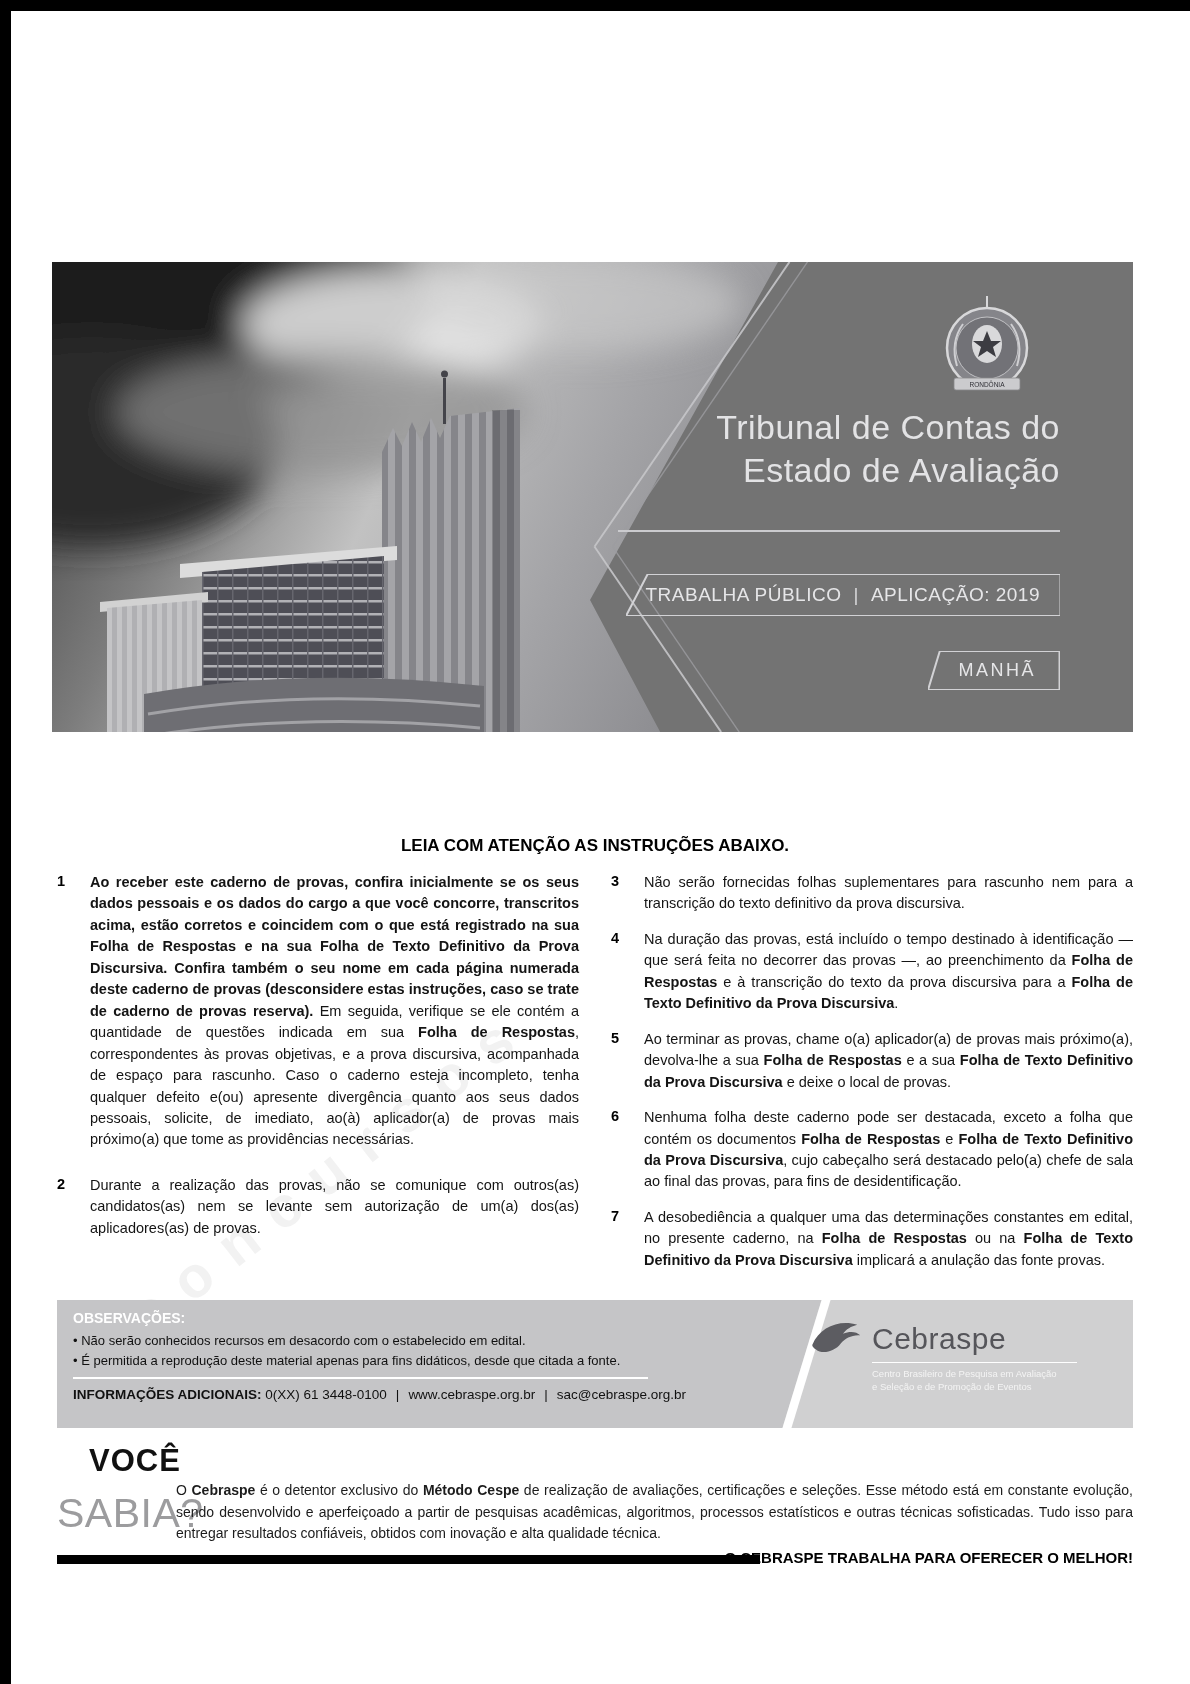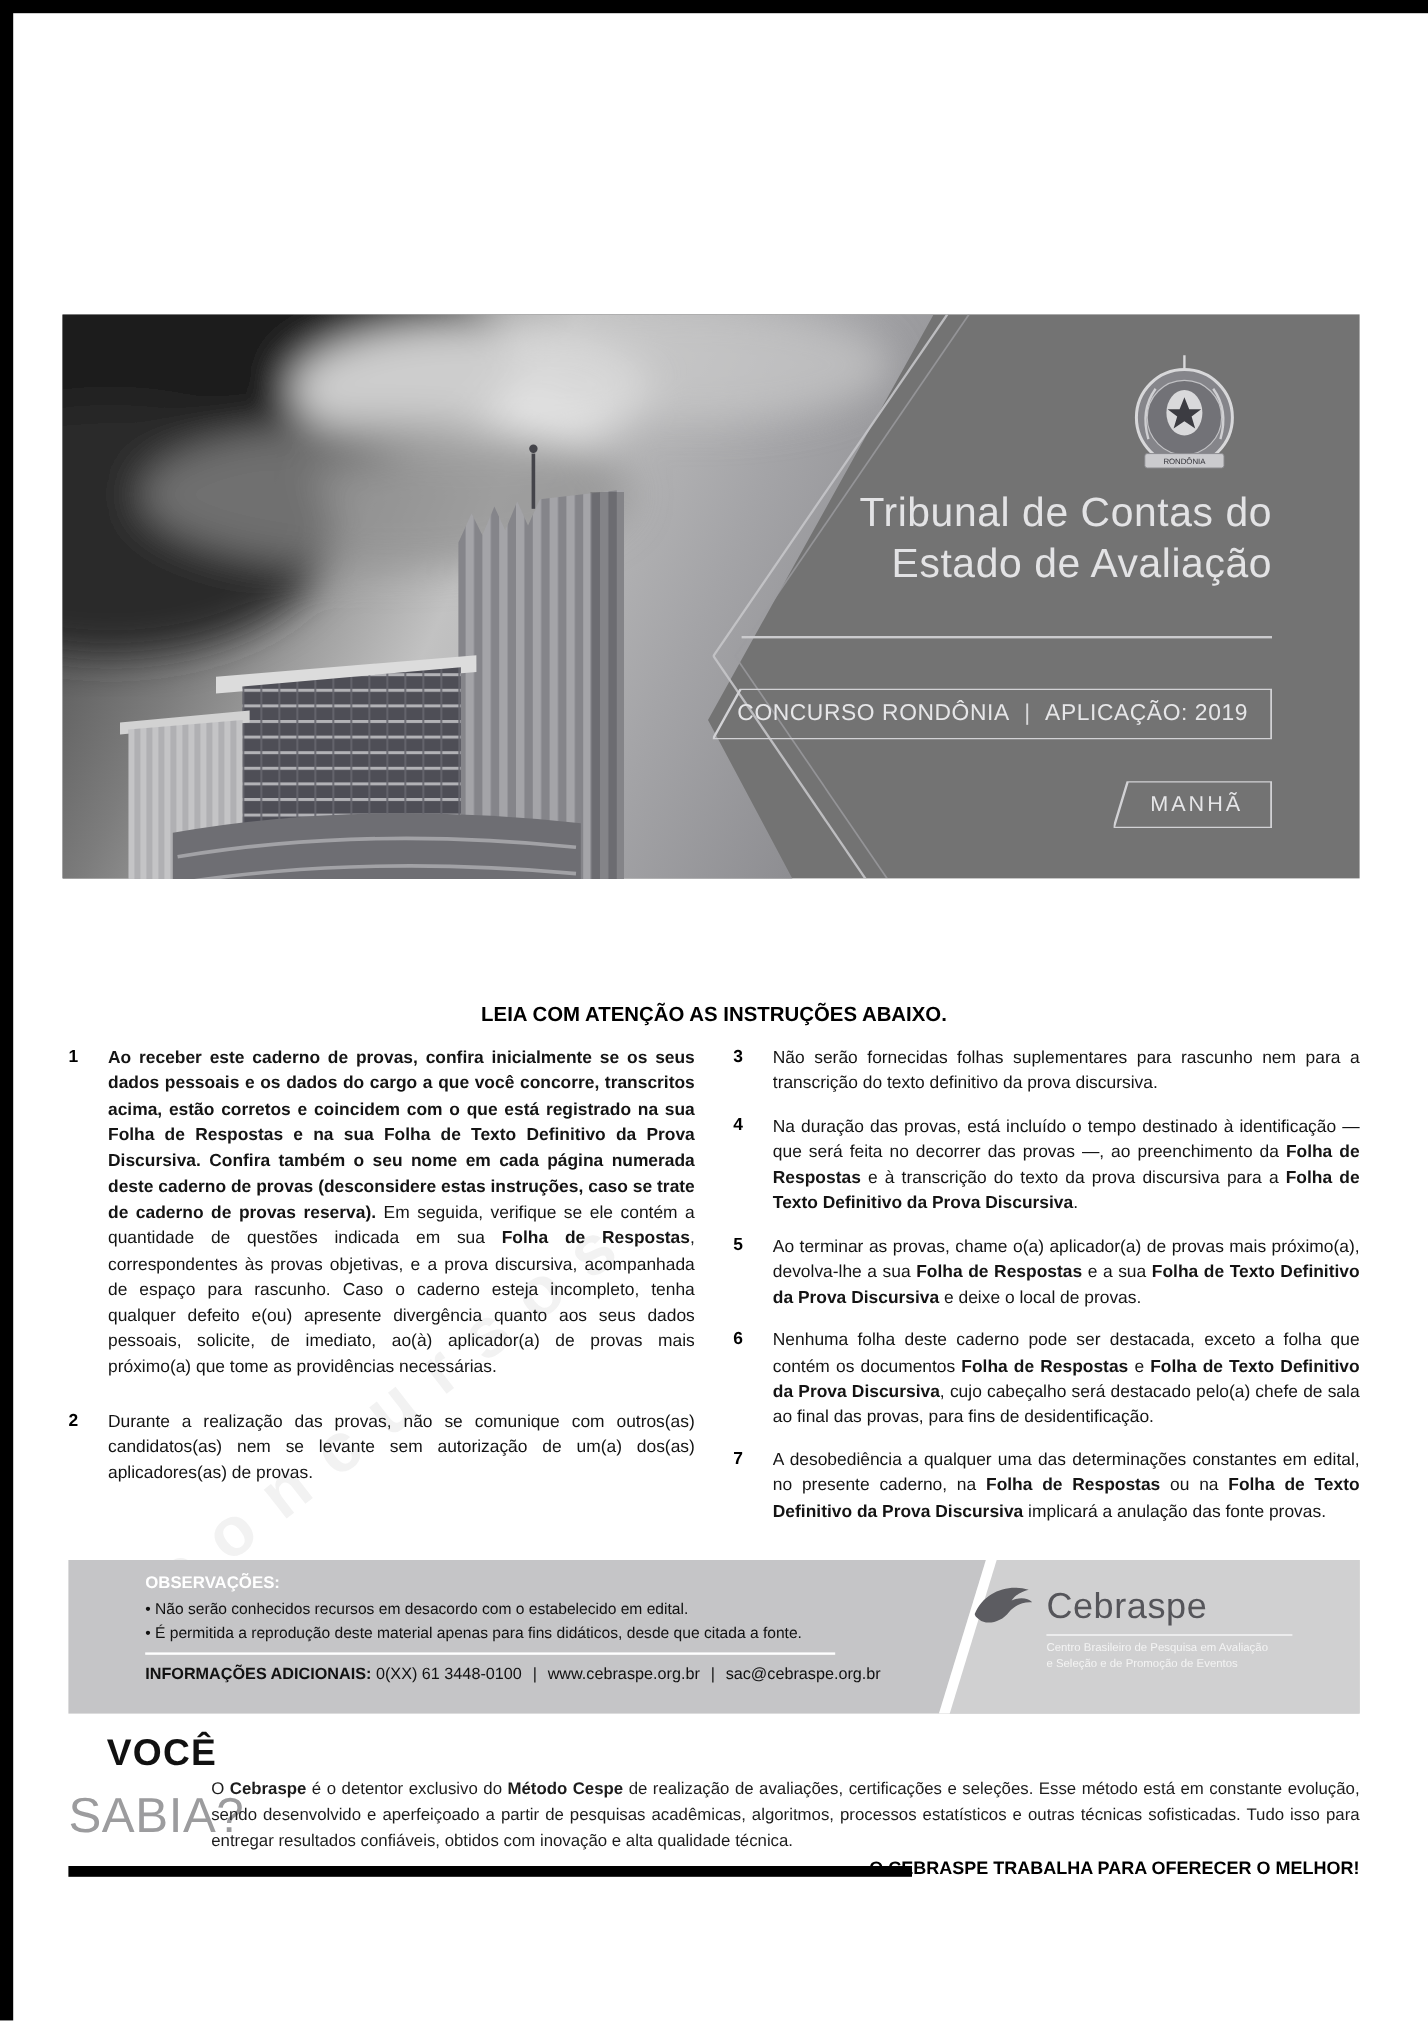--- a/index.html
+++ b/index.html
@@ -47,21 +47,21 @@
   .col-left .item { margin-bottom:24px; }
   .num { font-weight:bold; flex:0 0 33px; font-size:14.5px; padding-top:1px; }
   .txt { flex:1; text-align:justify; font-size:14.5px; line-height:1.48; color:#141414; }
   .b { font-weight:bold; }
 
   
   .obs { position:absolute; left:57px; right:57px; top:1300px; height:128px;
     background:#c5c5c7; overflow:hidden; z-index:2; }
   .obs-right { position:absolute; top:-12px; bottom:-12px; left:745px; right:-90px;
     background:#d0d0d1; border-left:9px solid #fff; transform:skewX(-17deg); }
-  .obs-left { position:relative; padding:10px 0 0 16px; width:680px; z-index:1;margin-left:48px; }
+  .obs-left { position:relative; padding:10px 0 0 16px; width:680px; z-index:1; }
   .obs-title { color:#fff; font-weight:bold; font-size:14px; margin-bottom:7px; }
   .obs ul { list-style:none; font-size:13px; color:#111; }
   .obs li { margin-bottom:5px; }
   .obs li::before { content:"•  "; }
   .obs-div { width:575px; border-top:2px solid #fff; margin:9px 0 8px 0; }
   .obs-info { font-size:13.5px; color:#111; white-space:nowrap; }
   .pipe2 { margin:0 9px; }
 
   .brand { position:absolute; left:752px; top:18px; width:320px; z-index:1; }
   .brand-row { display:flex; align-items:center; gap:7px; }
@@ -174,21 +174,21 @@
       <div>Estado de Avaliação</div>
     </div>
 
     <div class="h-divider"></div>
 
     <div class="hbox concurso">
       <svg class="hbox-border" viewBox="0 0 100 100" preserveAspectRatio="none" aria-hidden="true">
         <polygon points="5,0 100,0 100,100 0,100" vector-effect="non-scaling-stroke"></polygon>
       </svg>
       <span class="hbox-text">
-        <span>CONCURSO RONDÔNIA</span><span class="pipe">|</span><span>APLICAÇÃO: 2019</span>
+        <span>TRABALHA PÚBLICO</span><span class="pipe">|</span><span>APLICAÇÃO: 2019</span>
       </span>
     </div>
 
     <div class="hbox manha">
       <svg class="hbox-border" viewBox="0 0 100 100" preserveAspectRatio="none" aria-hidden="true">
         <polygon points="9,0 100,0 100,100 0,100" vector-effect="non-scaling-stroke"></polygon>
       </svg>
       <span class="hbox-text">MANHÃ</span>
     </div>
 

